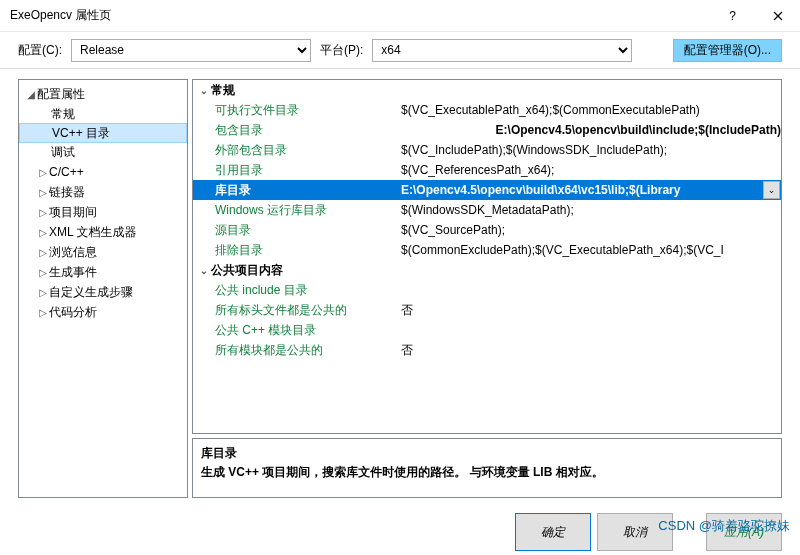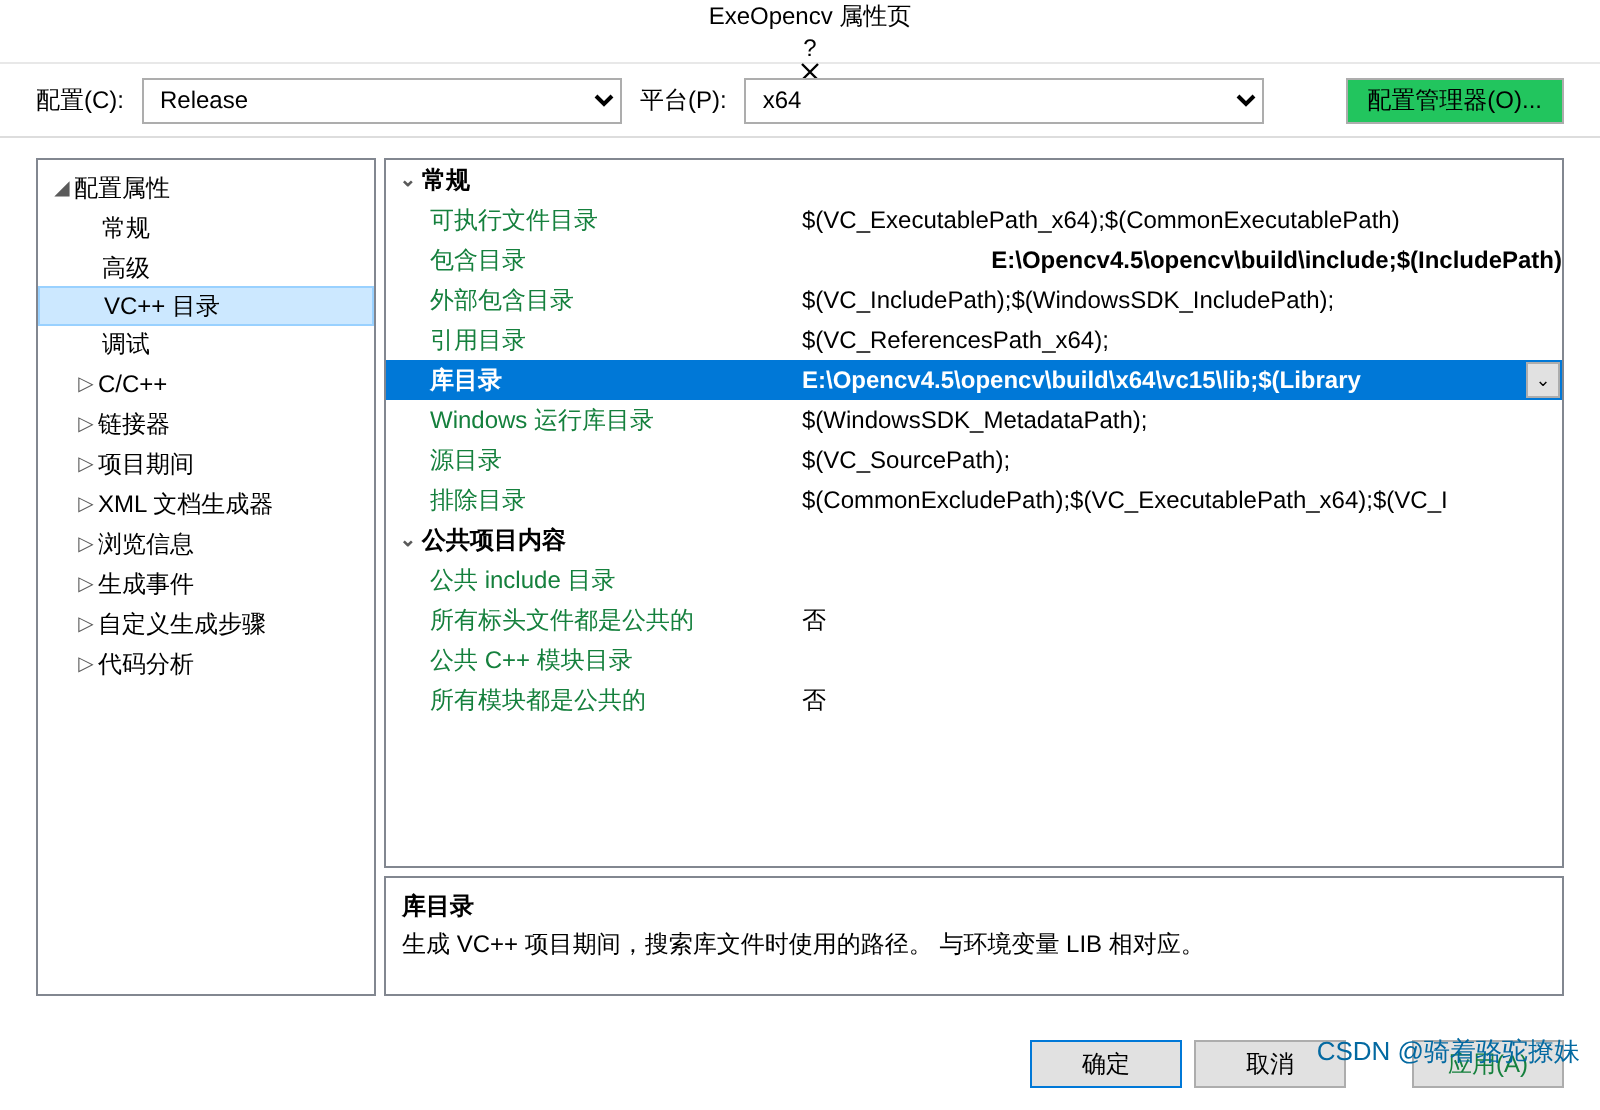--- a/index.html
+++ b/index.html
@@ -1,49 +1,49 @@
 <!DOCTYPE html>
 <html><head>
   <meta charset="utf-8">
   <style>
     * { box-sizing: border-box; margin: 0; padding: 0; font-family: "Microsoft YaHei", "Segoe UI", Tahoma, sans-serif; font-size: 12px; }
     body { background: #fff; width: 800px; height: 555px; overflow: hidden; position: relative; }
-    .titlebar { height: 32px; display: flex; align-items: center; padding-left: 10px; border-bottom: 1px solid #e8e8e8; flex-direction: column; }
+    .titlebar { height: 32px; display: flex; align-items: center; padding-left: 10px; border-bottom: 1px solid #e8e8e8; }
     .titlebar .title { flex: 1; font-size: 12px; color: #000; }
     .titlebar .btn { width: 45px; height: 32px; display: flex; align-items: center; justify-content: center; color: #000; }
     .titlebar .btn svg { width: 10px; height: 10px; }
     .toolbar { height: 36px; display: flex; align-items: center; padding: 0 18px; gap: 9px; }
     .toolbar label { color: #000; }
     .toolbar select { height: 23px; border: 1px solid #adadad; background: #fff; padding: 0 4px; }
     .cfg-select { width: 240px; }
     .plat-select { width: 260px; }
     .toolbar .spacer { flex: 1; }
-    .toolbar button { height: 23px; border: 1px solid #adadad; background: #22c55e; padding: 0 10px; }
+    .toolbar button { height: 23px; border: 1px solid #adadad; background: #7dd3fc; padding: 0 10px; }
     .main { display: flex; height: 430px; border-top: 1px solid #ddd; padding: 10px 18px 0 18px; gap: 4px; }
     .tree { width: 170px; border: 1px solid #828790; background: #fff; overflow: hidden; padding-top: 4px; }
     .tree-item { height: 20px; display: flex; align-items: center; padding-left: 6px; white-space: nowrap; color: #000; }
     .tree-item .arrow { width: 12px; display: inline-block; text-align: center; color: #5a5a5a; font-size: 10px; }
     .tree-item.child { padding-left: 32px; }
     .tree-item.selected { background: #cce8ff; border: 1px solid #99d1ff; margin: -1px 0; }
     .right { flex: 1; display: flex; flex-direction: column; gap: 4px; }
     .grid { flex: 1; border: 1px solid #828790; background: #fff; overflow: hidden; position: relative; }
     .group { display: flex; align-items: center; height: 20px; padding-left: 4px; font-weight: bold; color: #000; }
     .group .arrow { width: 14px; display: inline-block; color: #5a5a5a; font-size: 10px; text-align: center; }
     .row { display: flex; height: 20px; align-items: center; }
     .row .name { width: 208px; padding-left: 22px; color: #15803d; white-space: nowrap; overflow: hidden; }
     .row .val { flex: 1; color: #000; white-space: nowrap; overflow: hidden; }
     .row.bold .val { font-weight: bold; text-align: right; }
     .row.selected { background: #0078d7; color: #fff; }
     .row.selected .name, .row.selected .val { color: #fff; font-weight: bold; }
     .row .dropdown-btn { width: 17px; height: 18px; background: #e1e1e1; border: 1px solid #adadad; display: flex; align-items: center; justify-content: center; margin-right: 1px; }
     .desc { height: 60px; border: 1px solid #828790; background: #fff; padding: 6px 8px; }
     .desc .dtitle { font-weight: bold; color: #000; margin-bottom: 2px; }
-    .desc .dtext { color: #000; }
+    .desc .dtext { color: #000; font-weight: bold; }
     .footer { position: absolute; bottom: 0; right: 0; height: 46px; display: flex; align-items: center; justify-content: flex-end; padding-right: 18px; gap: 6px; width: 100%; }
-    .footer button { width: 76px; height: 24px; border: 1px solid #adadad; background: #e1e1e1; }
+    .footer button { width: 76px; height: 38px; border: 1px solid #adadad; background: #e1e1e1; font-style: italic; }
     .footer button.default { border: 1px solid #0078d7; }
     .footer button.disabled { color: #15803d; margin-left: 27px; }
     .watermark { position: absolute; right: 10px; bottom: 20px; color: #0369a1; font-size: 13px; pointer-events: none; z-index: 5; }
   </style>
 </head>
 <body>
 
 <div class="titlebar">
   <span class="title">ExeOpencv 属性页</span>
   <div class="btn">
@@ -70,23 +70,20 @@
 </div>
 
 <div class="main">
   <div class="tree">
     <div class="tree-item">
       <span class="arrow">◢</span>
       <span>配置属性</span>
     </div>
     <div class="tree-item child">
         <span>常规</span>
-      </div>
-    <div class="tree-item child">
-        <span>高级</span>
       </div>
     <div class="tree-item child selected">
         <span>VC++ 目录</span>
       </div>
     <div class="tree-item child">
         <span>调试</span>
       </div>
     <div class="tree-item" style="padding-left:18px">
         <span class="arrow">▷</span>
         <span>C/C++</span>

